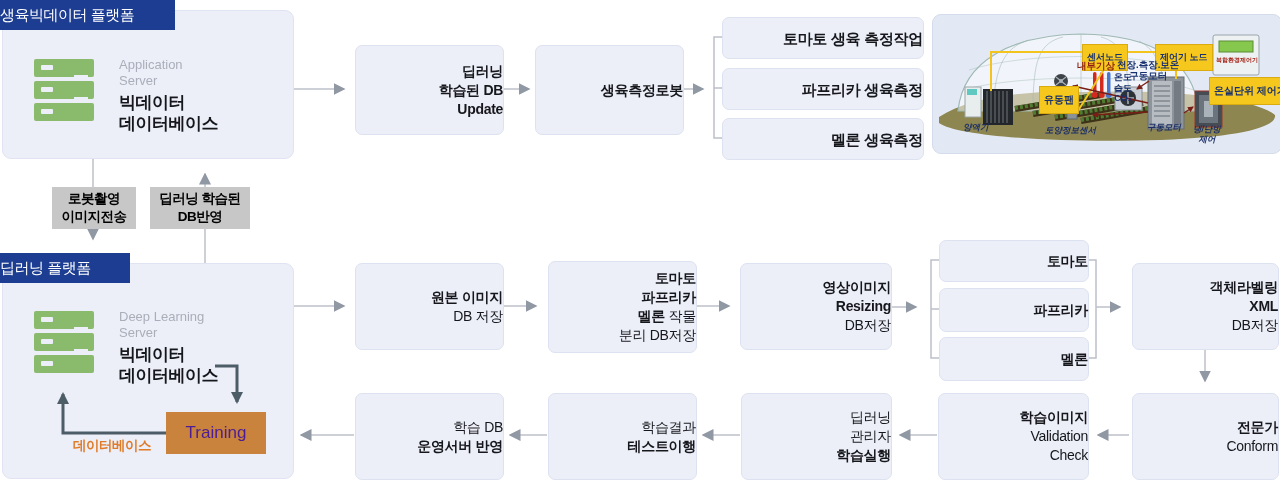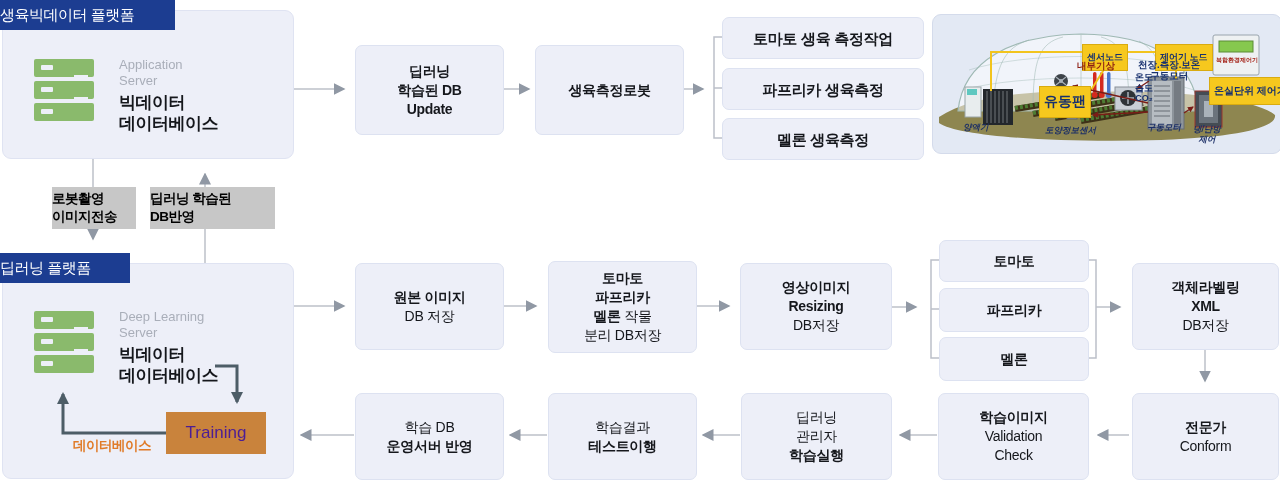--- a/index.html
+++ b/index.html
@@ -3,43 +3,43 @@
 <meta charset="utf-8">
 <style>
   html,body{margin:0;padding:0;}
   body{width:1280px;height:488px;position:relative;background:#ffffff;
        font-family:"Liberation Sans",sans-serif;overflow:hidden;}
   .abs{position:absolute;}
   .badge{position:absolute;background:#1c3d91;color:#fff;font-weight:normal;font-size:15px;
          display:flex;align-items:center;z-index:4;letter-spacing:-0.5px;}
   .platform{position:absolute;background:#edeff8;border:1px solid #dfe3f2;border-radius:9px;z-index:1;}
   .fbox{position:absolute;background:#edeff8;border:1px solid #dde2f1;border-radius:7px;
-        display:flex;flex-direction:column;align-items:center;justify-content:center;
+        display:flex;flex-direction:column;align-items:flex-end;justify-content:center;
         text-align:center;font-size:14px;color:#15171c;z-index:1;letter-spacing:-0.3px;}
   .fbox .ln{line-height:19px;}
   .b{font-weight:bold;}
   .gbox{position:absolute;background:#c7c7c7;color:#000;font-weight:bold;font-size:13.5px;
-        text-align:left;display:flex;flex-direction:column;justify-content:center;
+        text-align:center;display:flex;flex-direction:column;justify-content:center;
         line-height:18px;z-index:2;letter-spacing:-0.5px;}
   .srv-type{font-size:13px;color:#a9aeb9;line-height:16px;}
   .srv-name{font-size:17px;font-weight:bold;color:#15171c;line-height:21px;margin-top:3px;letter-spacing:-0.5px;}
   .training{position:absolute;left:166px;top:412px;width:100px;height:42px;background:#c9833c;
             color:#4c1d95;font-weight:normal;font-size:17px;display:flex;align-items:center;
             justify-content:center;z-index:3;}
   .loop-label{position:absolute;left:73px;top:437px;color:#e07b28;font-weight:bold;
               font-size:13.5px;z-index:3;letter-spacing:-0.5px;}
   svg.flow{position:absolute;left:0;top:0;z-index:0;}
   svg.loop{position:absolute;left:0;top:340px;z-index:2;pointer-events:none;}
   
   .gh{position:absolute;left:932px;top:14px;width:348px;height:138px;background:#e3e9f4;
       border:1px solid #d4dbeb;border-radius:9px;z-index:1;overflow:hidden;}
   .gh .lbl{position:absolute;white-space:nowrap;}
   .ylabel{background:#f6c81e;color:#17306e;font-weight:bold;font-size:9px;
           padding:6px 4px;border:1px solid #d9ab10;}
-  .navytxt{color:#17306e;font-weight:bold;font-size:9.5px;line-height:10.5px;text-align:center;margin-left:21px;}
+  .navytxt{color:#17306e;font-weight:bold;font-size:9.5px;line-height:10.5px;text-align:center;}
   .redtxt{color:#8c1d12;font-weight:bold;font-size:9.5px;}
   .groundtxt{color:#1b2e66;font-weight:bold;font-size:8.5px;line-height:9.5px;text-align:center;font-style:italic;}
   .devtag{color:#a32014;font-weight:bold;font-size:6px;}
 </style>
 </head>
 <body>
 
 <svg class="flow" width="1280" height="488">
   <defs>
     <marker id="ag" markerWidth="8" markerHeight="8" refX="7" refY="4" orient="auto">
@@ -94,21 +94,21 @@
       <div>데이터베이스</div>
     </div>
   </div>
 </div>
 <div class="badge" style="left:0;top:0;width:175px;height:30px">생육빅데이터 플랫폼</div>
 
 <div class="gbox" style="left:52px;top:187px;width:84px;height:42px">
   <div>로봇촬영</div>
   <div>이미지전송</div>
 </div>
-<div class="gbox" style="left:150px;top:187px;width:125px;height:42px">
+<div class="gbox" style="left:150px;top:187px;width:100px;height:42px">
   <div>딥러닝 학습된</div>
   <div>DB반영</div>
 </div>
 
 <div class="fbox" style="left:355px;top:45px;width:147px;height:88px">
   <div class="ln b">딥러닝</div>
   <div class="ln b">학습된 DB</div>
   <div class="ln b">Update</div>
 </div>
 <div class="fbox" style="left:535px;top:45px;width:147px;height:88px">
@@ -324,21 +324,21 @@
   <div class="lbl redtxt" style="left:144px;top:45px">내부기상</div>
   <div class="lbl navytxt" style="left:184px;top:45px">
     <div>천장.측장.보온</div>
     <div>구동모터</div>
   </div>
   <div class="lbl navytxt" style="left:181px;top:57px;font-size:9px">
     <div>온도</div>
     <div>습도</div>
     <div>CO₂</div>
   </div>
-  <div class="lbl ylabel" style="left:106px;top:71px;font-size:14px">유동팬</div>
+  <div class="lbl ylabel" style="left:106px;top:71px;font-size:10px">유동팬</div>
   <div class="lbl groundtxt" style="left:30px;top:108px">양액기</div>
   <div class="lbl groundtxt" style="left:112px;top:111px">토양정보센서</div>
   <div class="lbl groundtxt" style="left:214px;top:108px">구동모터</div>
   <div class="lbl groundtxt" style="left:260px;top:110px">
     <div>냉/난방</div>
     <div>제어</div>
   </div>
 </div>
 
 </body></html>

